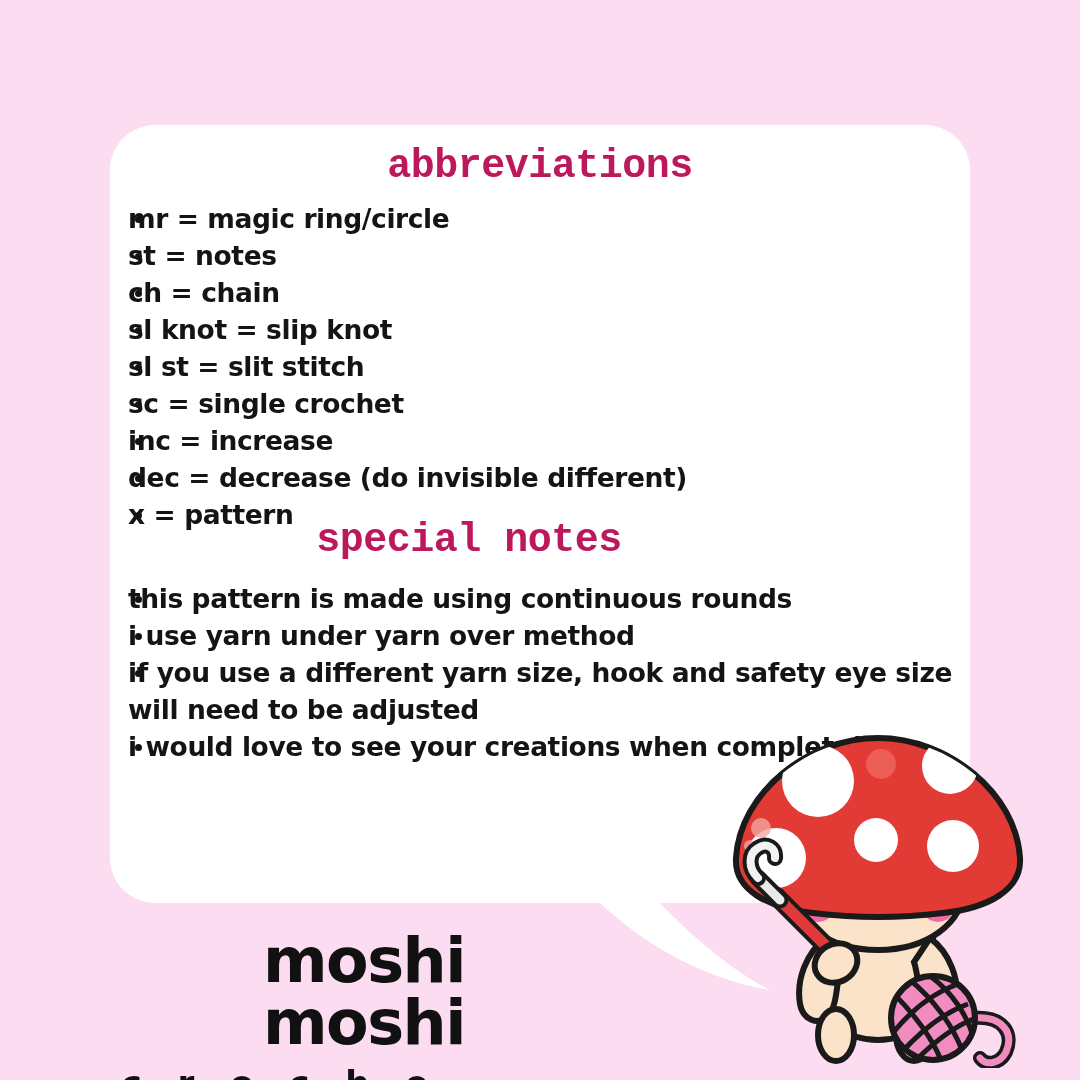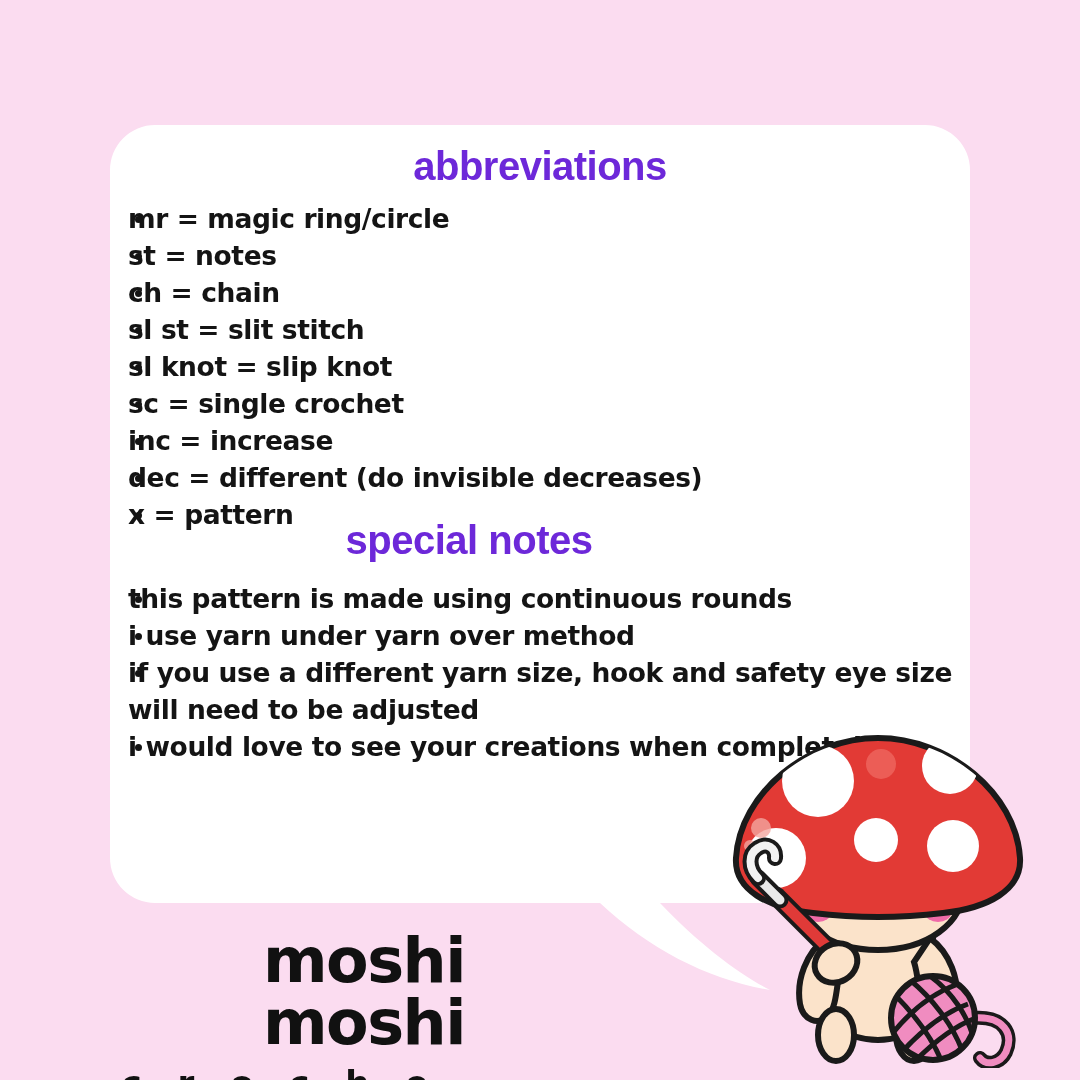--- a/index.html
+++ b/index.html
@@ -38,25 +38,25 @@
     left: 110px;
     top: 125px;
     width: 860px;
     height: 778px;
     box-sizing: border-box;
     padding: 0;
   }
 
   .section-title {
     text-align: center;
-    font-family: Liberation Sans, sans-serif;
+    font-family: Liberation Mono, monospace;
     font-weight: 700;
     font-size: 40px;
     letter-spacing: -0.5px;
-    color: #6d28d9;
+    color: #be185d;
     margin: 0;
   }
 
   #title-abbreviations {
     position: absolute;
     left: 0;
     top: 19px;
     width: 860px;
   }
 
@@ -169,25 +169,25 @@
   </svg>
 
   <div id="card">
 
     <h1 class="section-title" id="title-abbreviations">abbreviations</h1>
 
     <ul class="bullets" id="abbrev-list">
       <li>mr = magic ring/circle</li>
       <li>st = notes</li>
       <li>ch = chain</li>
+      <li>sl knot = slip knot</li>
       <li>sl st = slit stitch</li>
-      <li>sl knot = slip knot</li>
       <li>sc = single crochet</li>
       <li>inc = increase</li>
-      <li>dec = different (do invisible decreases)</li>
+      <li>dec = decrease (do invisible different)</li>
       <li>x = pattern</li>
     </ul>
 
     <h1 class="section-title" id="title-special-notes">special notes</h1>
 
     <ul class="bullets" id="notes-list">
       <li>this pattern is made using continuous rounds</li>
       <li>i use yarn under yarn over method</li>
       <li>if you use a different yarn size, hook and safety eye size will need to be adjusted</li>
       <li>i would love to see your creations when complete!!!</li>

